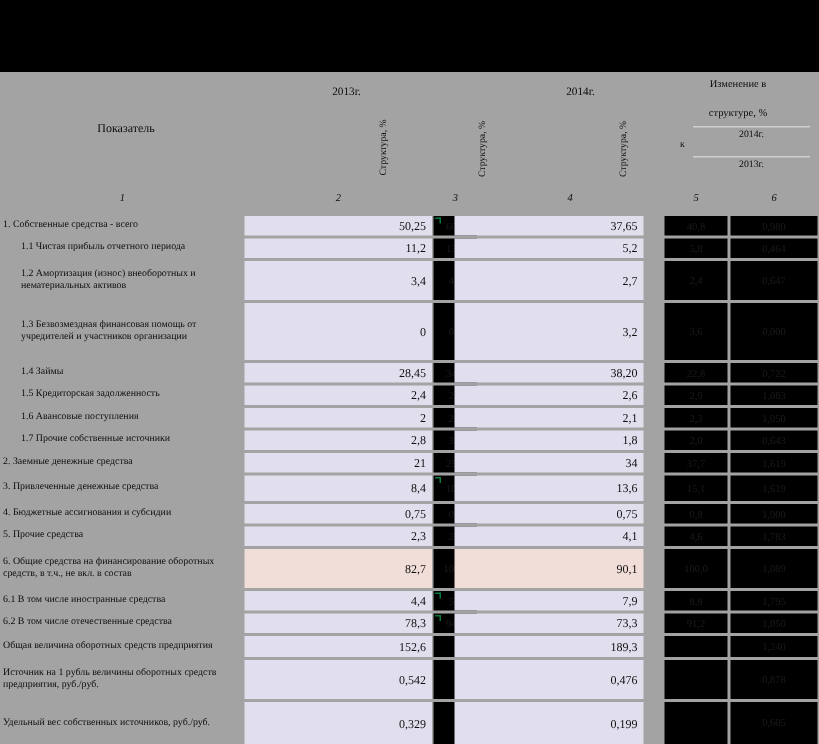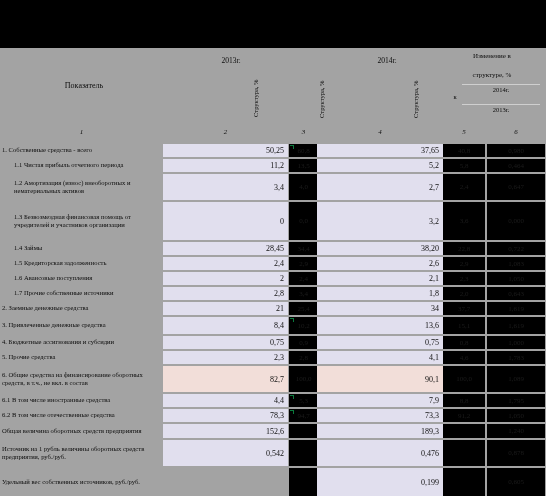--- a/index.html
+++ b/index.html
@@ -42,21 +42,21 @@
     position:absolute;left:2px;top:0;width:158px;height:100%;
     font-size:6.6px;line-height:1.28;color:#0d0d0d;
     display:flex;align-items:center;padding-right:2px;box-sizing:border-box;
   }
   .row .lbl.ind{padding-left:12px;}
   .cell{position:absolute;top:1px;bottom:1px;box-sizing:border-box;
         display:flex;align-items:center;justify-content:flex-end;
         padding-right:4px;font-size:8px;color:#111;}
   .c1{left:163px;width:125px;background:#e1dfee;}
   .c2{left:289px;width:29px;background:#000;color:#1b1b1b;font-size:7px;justify-content:center;padding-right:0;}
-  .c3{left:317px;width:126px;background:#e1dfee;}
+  .c3{left:303px;width:126px;background:#e1dfee;}
   .c4{left:443px;width:42px;background:#000;color:#1b1b1b;font-size:7px;justify-content:center;padding-right:0;}
   .c5{left:487px;width:58px;background:#000;color:#1b1b1b;font-size:7px;justify-content:center;padding-right:0;}
   .row.hl .c1,.row.hl .c3{background:#f2ded9;}
   .tick{position:absolute;width:3px;height:3px;border-top:1.2px solid #0a7a3c;border-right:1.2px solid #0a7a3c;}
 </style>
 </head>
 <body>
 
 <div id="page">
 
@@ -223,19 +223,20 @@
       <div class="row" style="height: 28px;">
         <div class="lbl">Источник на 1 рубль величины оборотных средств предприятия, руб./руб.</div>
         <div class="cell c1">0,542</div>
         <div class="cell c2"></div>
         <div class="cell c3">0,476</div>
         <div class="cell c4"></div>
         <div class="cell c5">0,878</div>
       </div>
       <div class="row" style="height: 30px;">
         <div class="lbl">Удельный вес собственных источников, руб./руб.</div>
+        <div class="cell c1">0,329</div>
         <div class="cell c2"></div>
         <div class="cell c3">0,199</div>
         <div class="cell c4"></div>
         <div class="cell c5">0,605</div>
       </div>
     </div>
 </div>
 
 </body></html>

